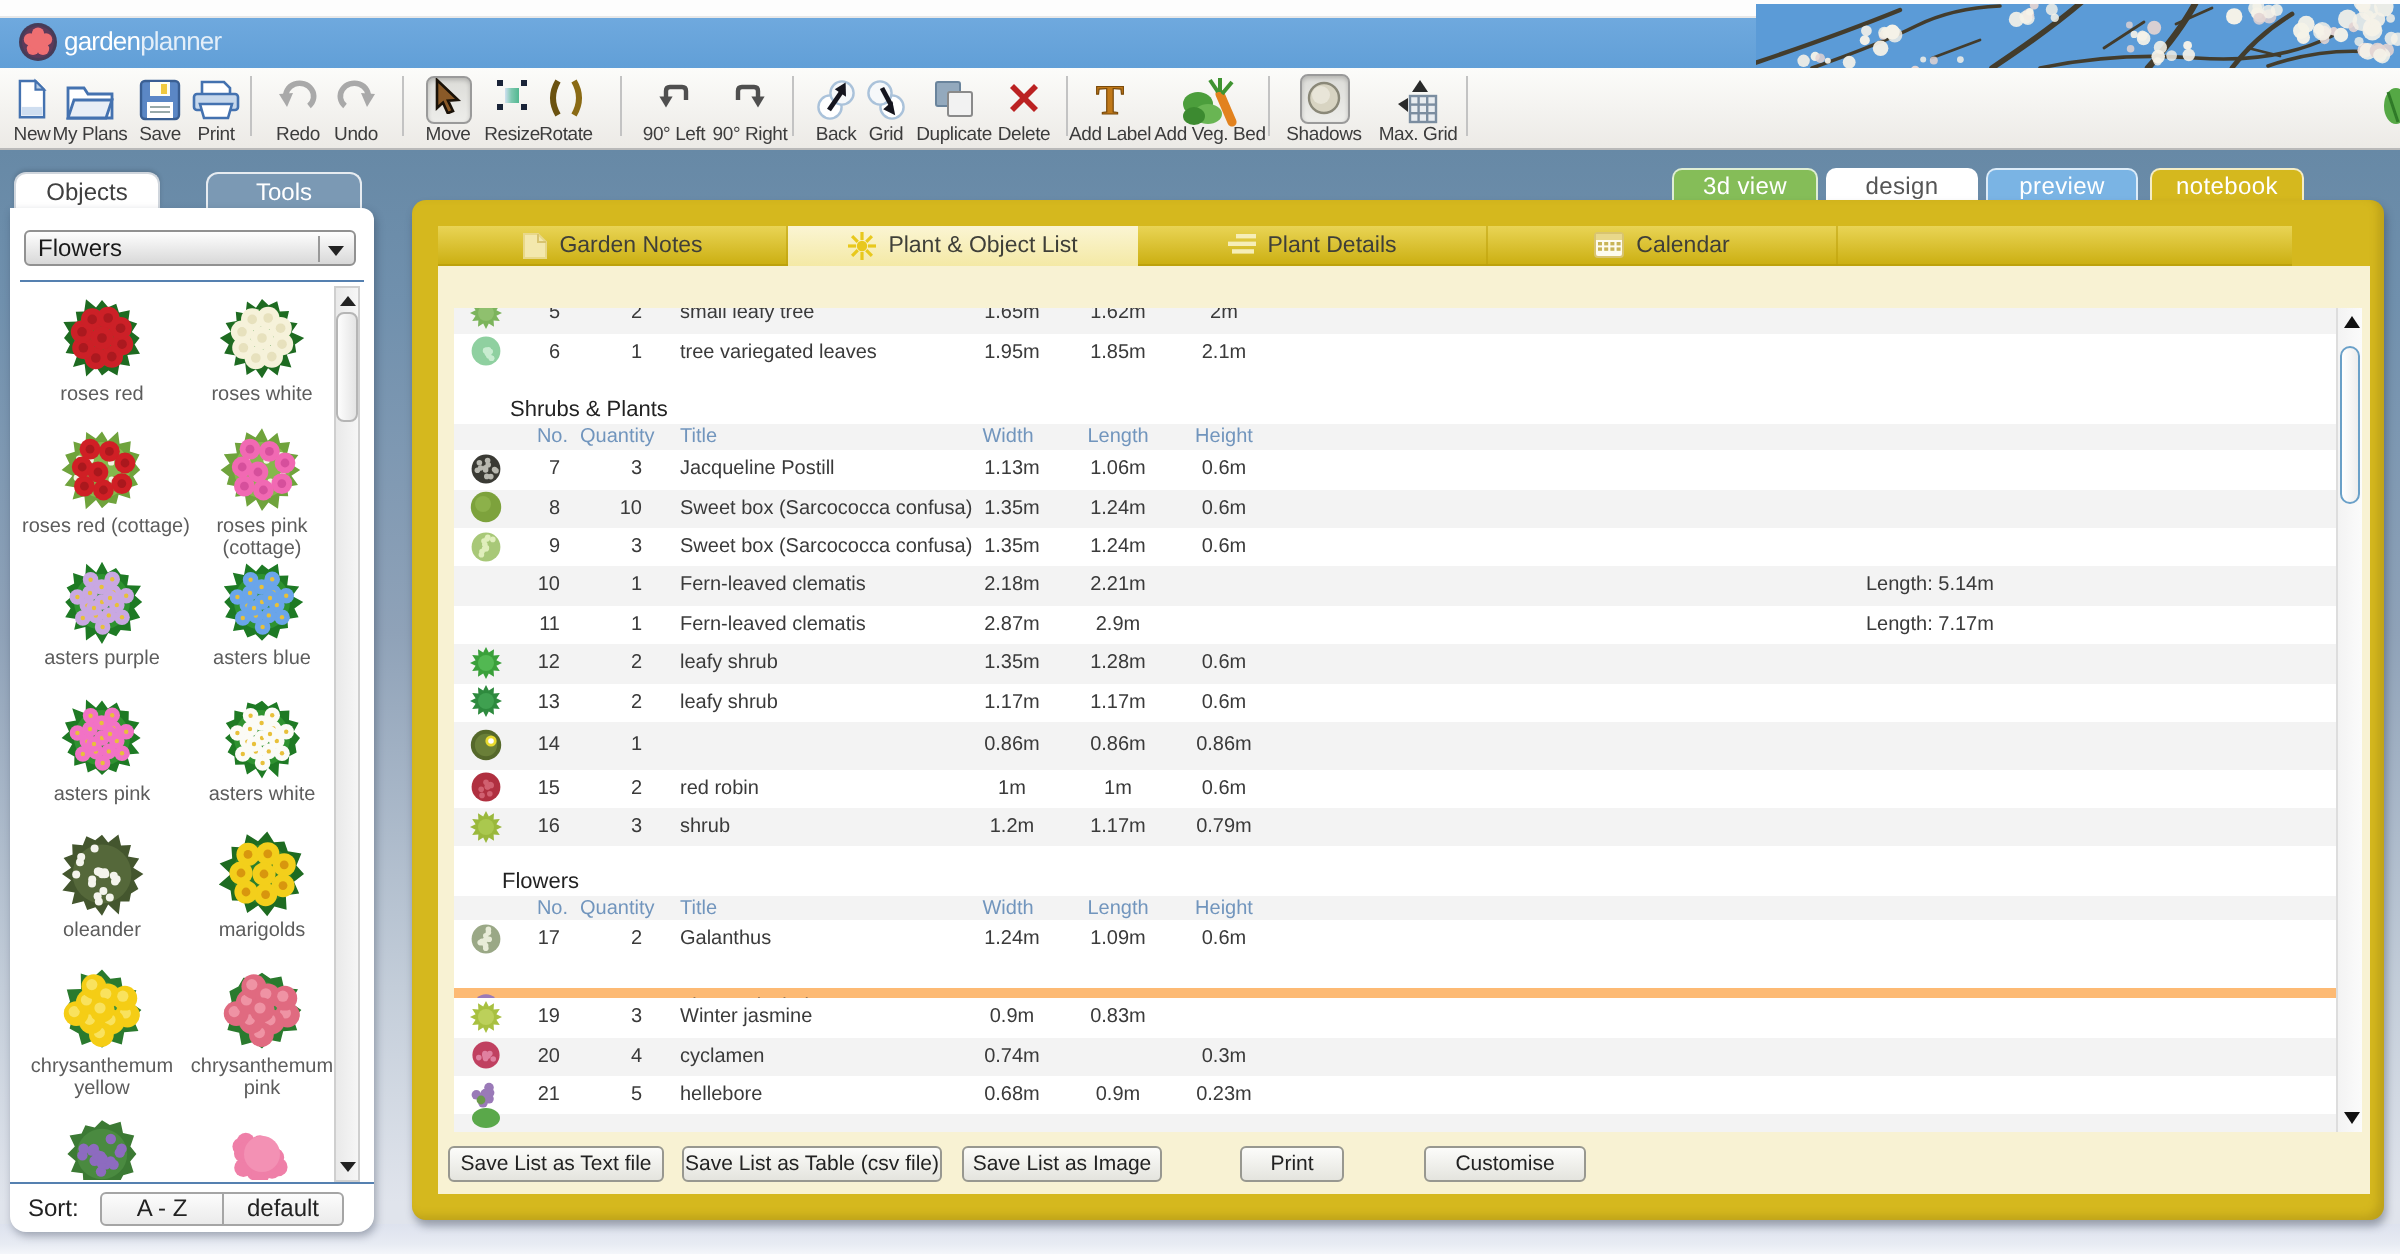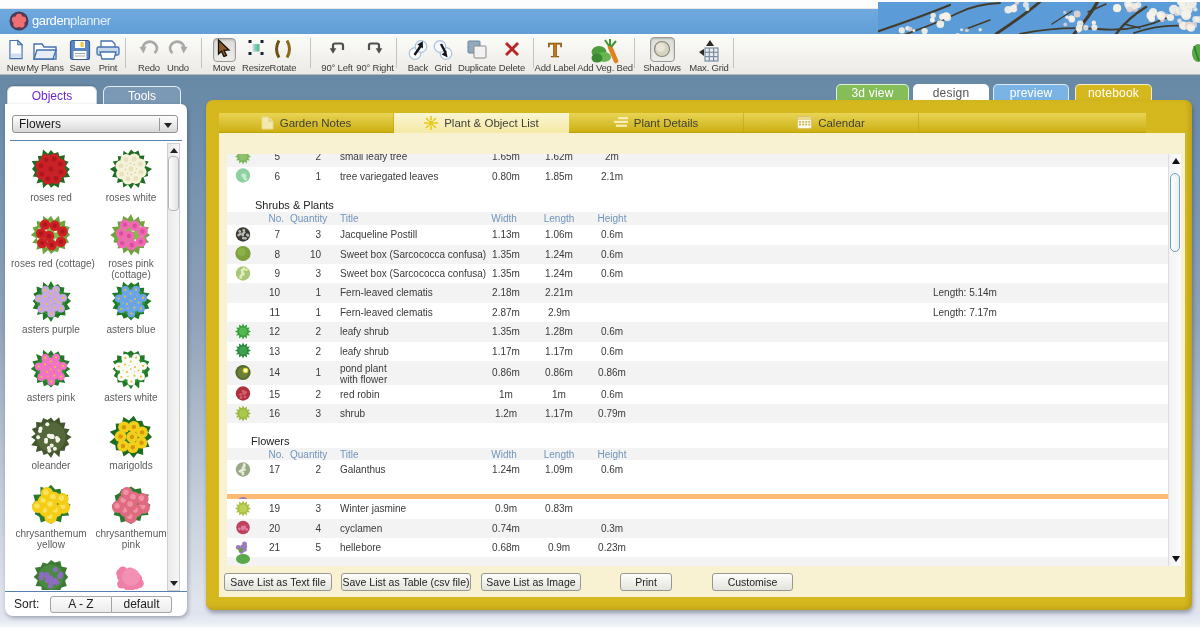--- a/index.html
+++ b/index.html
@@ -13,21 +13,21 @@
 .tool{position:absolute;top:2px;height:38px;text-align:center}
 .tool .lbl{position:absolute;bottom:1px;left:50%;transform:translateX(-50%);font-size:9.5px;letter-spacing:-.2px;color:#3c3c3c;white-space:nowrap}
 .tool .ic{position:absolute;top:3px;left:50%;transform:translateX(-50%)}
 .tsep{position:absolute;top:4px;width:1px;height:30px;background:#c3c3c3}
 .pressed{position:absolute;border:1px solid #9a9a9a;border-radius:4px;background:linear-gradient(#dcdcd8,#ededea);box-shadow:inset 0 1px 2px rgba(0,0,0,.2)}
 .mainbg{left:0;top:75px;width:1200px;height:537px;background:linear-gradient(#6789a6,#7090ad 14%,#8fa2b8 45%,#c3cdd9 78%,#e0e4ec 98%)}
 .strip1{left:0;top:612px;width:1200px;height:18px;background:linear-gradient(#dde2ee,#e7ebf3 55%,#fbfcfe)}
 .strip2{left:0;top:627px;width:1200px;height:3px;background:#fdfdfe}
 
 .ltab{top:86px;height:18px;border-radius:6px 6px 0 0;font-size:12px;text-align:center;line-height:18px}
-.ltab.obj{left:7px;width:90px;background:#fff;color:#6d28d9;border:1px solid #d0d6dd;border-bottom:none;box-shadow:0 -1px 2px rgba(0,0,0,.15)}
+.ltab.obj{left:7px;width:73px;background:#fff;color:#404040;border:1px solid #d0d6dd;border-bottom:none;box-shadow:0 -1px 2px rgba(0,0,0,.15)}
 .ltab.tls{left:103px;width:78px;background:#7b99b4;color:#fff;border:1px solid #e7ecf1;border-bottom:none}
 .lpanel{left:5px;top:104px;width:182px;height:512px;background:#fff;border-radius:0 6px 8px 8px;box-shadow:1px 2px 4px rgba(30,40,60,.35)}
 .dd{position:absolute;left:7px;top:11px;width:166px;height:18px;border:1px solid #919191;border-radius:3px;background:linear-gradient(#fefefe,#d8d8d8);font-size:12px;color:#1a1a1a;line-height:16px;padding-left:6px}
 .dd .dsep{position:absolute;right:17px;top:2px;width:1px;height:13px;background:#999}
 .dd .dar{position:absolute;right:5px;top:7px;width:0;height:0;border-left:4px solid transparent;border-right:4px solid transparent;border-top:5px solid #222}
 .blueline{position:absolute;left:5px;top:36px;width:172px;height:1px;background:#5580b0}
 .fitem{position:absolute;width:80px;text-align:center}
 .fitem .flbl{font-size:10px;color:#5c5c5c;line-height:11px;margin-top:0;white-space:nowrap}
 .lscroll{position:absolute;left:162px;top:39px;width:13px;height:448px;background:linear-gradient(90deg,#e9e9e9,#f6f6f6);border:1px solid #cfcfcf}
 .lthumb{position:absolute;left:0px;top:12px;width:11px;height:55px;background:linear-gradient(90deg,#fdfdfd,#e4e4e4);border:1px solid #b5b5b5;border-radius:4px}
@@ -909,21 +909,21 @@
             <circle cx="10.4" cy="10.9" r="1.4" fill="#c8ecd0"></circle>
             <circle cx="8.8" cy="8.4" r="1.4" fill="#c8ecd0"></circle>
             <circle cx="9.7" cy="9.8" r="1.4" fill="#c8ecd0"></circle>
             <circle cx="11.1" cy="8.8" r="1.4" fill="#c8ecd0"></circle>
             <circle cx="10.2" cy="7.9" r="1.4" fill="#c8ecd0"></circle>
             <circle cx="11.8" cy="12.1" r="1.4" fill="#c8ecd0"></circle>
           </svg></span>
         <span class="c-no" style="left:21px;width:32px;line-height:19.4px;">6</span>
         <span class="c-qt" style="left:63px;width:31px;line-height:19.4px;">1</span>
         <span class="c-ti" style="line-height:19.4px;">tree variegated leaves</span>
-        <span class="c-w" style="left:256px;width:46px;line-height:19.4px;">0.80m</span>
+        <span class="c-w" style="left:256px;width:46px;line-height:19.4px;">1.95m</span>
         <span class="c-l" style="left:309px;width:46px;line-height:19.4px;">1.85m</span>
         <span class="c-h" style="left:362px;width:46px;line-height:19.4px;">2.1m</span>
       </div>
       <div class="trow" style="top:32.2px;height:12.0px;background:#fff"></div>
       <div class="trow" style="top:44.2px;height:14.0px;background:#fff">
         <span style="left:28px;line-height:14.0px;font-size:11px;color:#222">Shrubs &amp; Plants</span>
       </div>
       <div class="trow hdr" style="top:58.2px;height:13.0px;background:#f3f3f3">
         <span class="c-no" style="left:21px;line-height:13.0px;">No.</span>
         <span class="c-qt" style="left:63px;line-height:13.0px;">Quantity</span>
@@ -1031,21 +1031,20 @@
       </div>
       <div class="trow" style="top:207.0px;height:23.6px;background:#f3f3f3">
         <span style="left:7px;top:2.8px"><svg width="18" height="17" viewBox="0 0 18 17">
             <circle cx="9" cy="8.5" r="7.6" fill="#55682a"></circle>
             <circle cx="9" cy="8.5" r="5.6" fill="#6a7f38"></circle>
             <circle cx="11.5" cy="6.5" r="2.8" fill="#e8da30"></circle>
             <circle cx="11.5" cy="6.5" r="1.4" fill="#fff"></circle>
           </svg></span>
         <span class="c-no" style="left:21px;width:32px;line-height:23.6px;">14</span>
         <span class="c-qt" style="left:63px;width:31px;line-height:23.6px;">1</span>
-        <span class="c-ti" style="top:2px;line-height:11px">pond plant<br>with flower</span>
         <span class="c-w" style="left:256px;width:46px;line-height:23.6px;">0.86m</span>
         <span class="c-l" style="left:309px;width:46px;line-height:23.6px;">0.86m</span>
         <span class="c-h" style="left:362px;width:46px;line-height:23.6px;">0.86m</span>
       </div>
       <div class="trow" style="top:230.6px;height:19.4px;background:#fff">
         <span style="left:7px;top:0.7px"><svg width="18" height="17" viewBox="0 0 18 17">
             <circle cx="9" cy="8.5" r="7.2" fill="#b03040"></circle>
             <circle cx="7.0" cy="12.7" r="1.4" fill="#d06070"></circle>
             <circle cx="11.2" cy="7.3" r="1.4" fill="#d06070"></circle>
             <circle cx="6.6" cy="9.6" r="1.4" fill="#d06070"></circle>

